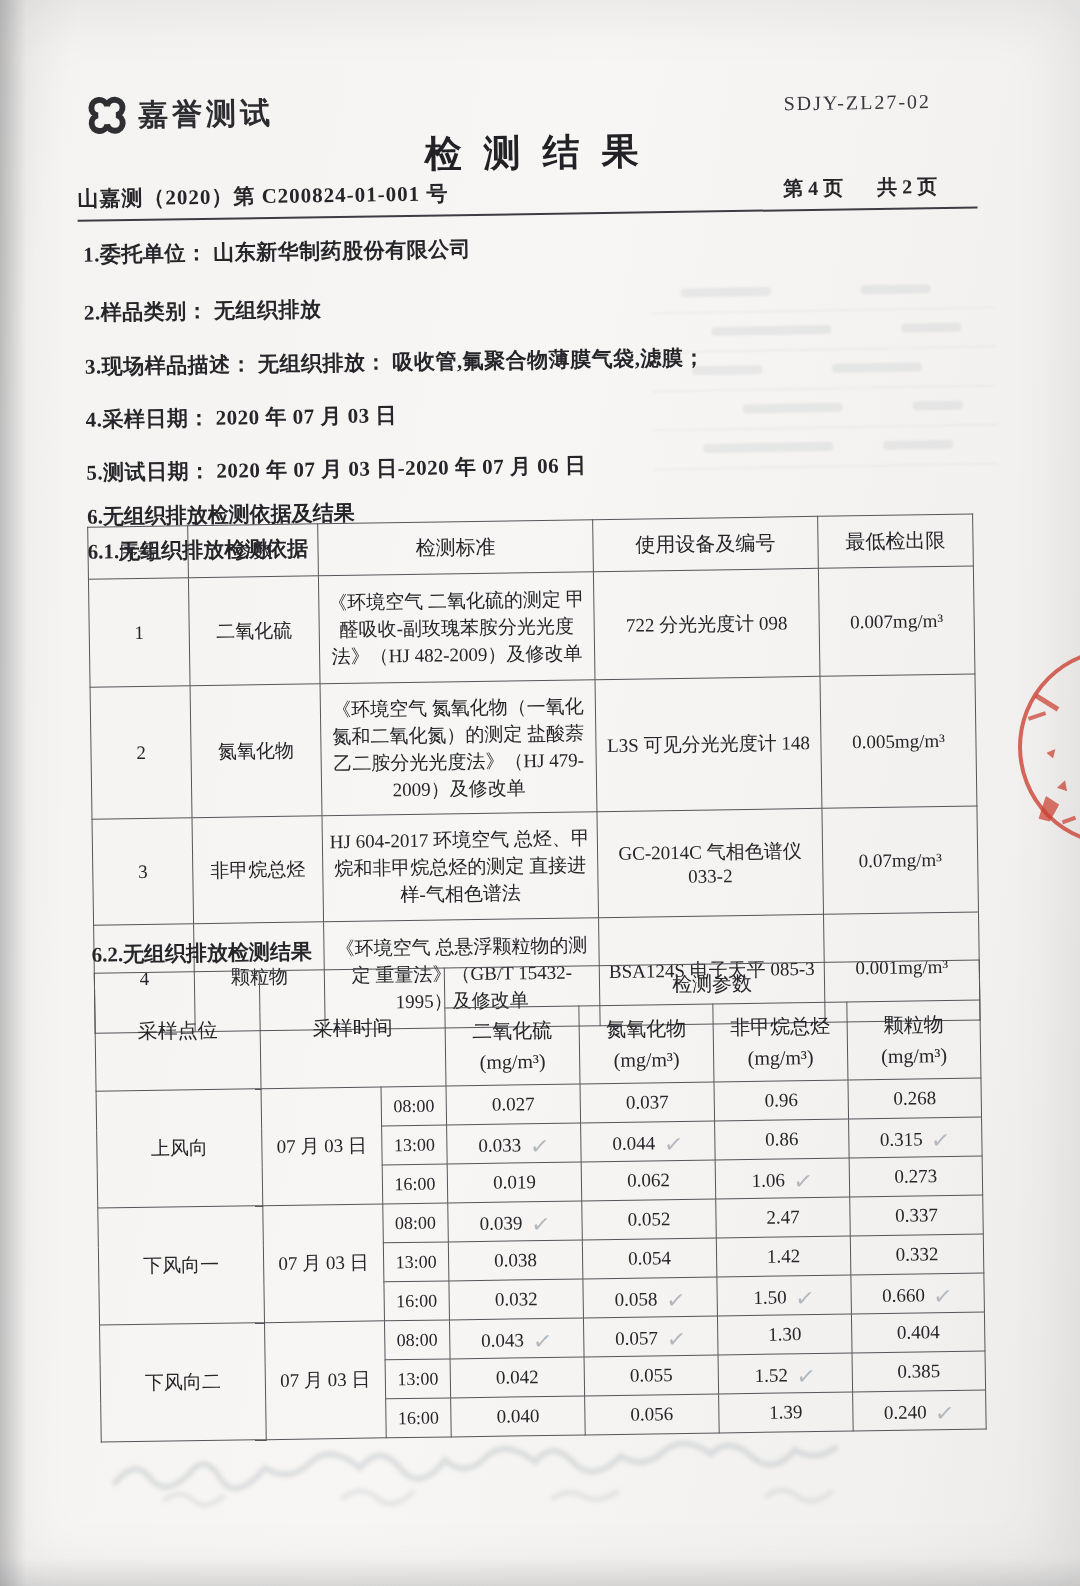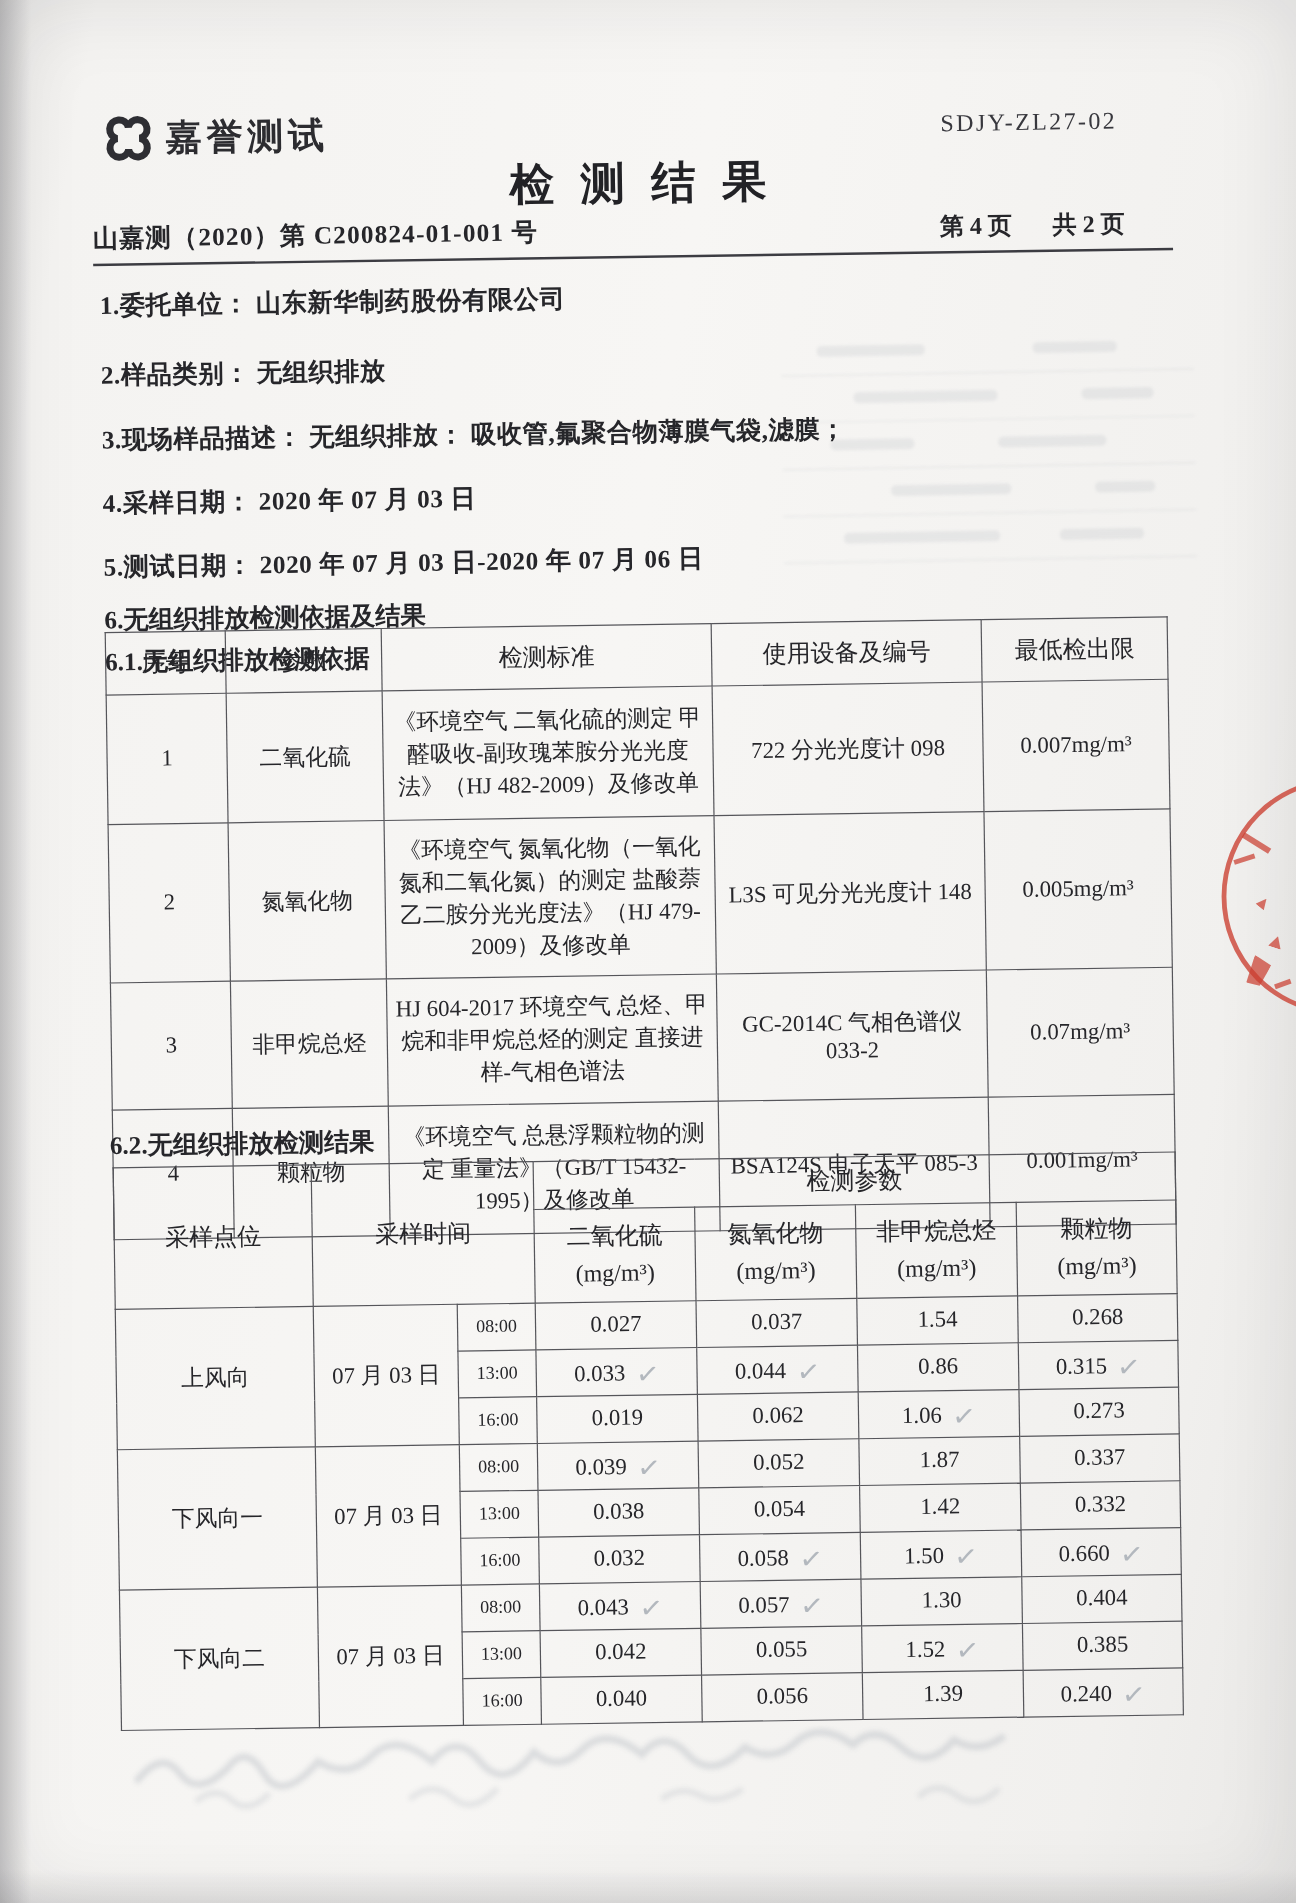--- a/index.html
+++ b/index.html
@@ -40,21 +40,21 @@
     font-weight:normal;padding:2px 4px;box-sizing:border-box;}
   .t1{position:absolute;left:90px;top:520px;width:885px;font-size:19px;}
   .t1 th{font-size:20px;height:52px;}
   .t1 .std{line-height:27px;}
   .t1 .r1{height:108px}.t1 .r2{height:132px}.t1 .r3{height:106px}.t1 .r4{height:108px}
   .sec62{position:absolute;left:88px;top:934px;font-size:21px;font-weight:bold;}
   .t2{position:absolute;left:90px;top:966px;width:885px;font-size:19px;}
   .t2 .grp-h{height:40px;font-size:20px;}
   .t2 .sub-h{height:78px;line-height:31px;font-size:20px;}
   .t2 .drow{height:39px;}
-  .t2 .timec{font-size:15px;}
+  .t2 .timec{font-size:18px;}
   .chk{display:inline-block;color:#b3b8be;font-size:23px;margin-left:9px;
     transform:rotate(7deg) translateY(3px);font-family:"DejaVu Sans",sans-serif;}
 
   
   .stamp{position:absolute;left:1018px;top:648px;width:190px;height:190px;border-radius:50%;
     border:4px solid rgba(203,62,48,.78);filter:blur(.3px);}
   .stamp i{position:absolute;background:rgba(203,62,48,.72);display:block;}
   .sm1{left:12px;top:48px;width:26px;height:5px;transform:rotate(32deg);}
   .sm2{left:6px;top:62px;width:18px;height:4px;transform:rotate(-18deg);}
   .sm3{left:26px;top:96px;width:9px;height:9px;transform:rotate(40deg);clip-path:polygon(0 100%,50% 0,100% 100%);}
@@ -212,21 +212,21 @@
               <div>(mg/m³)</div>
             </td>
       </tr>
 
       <tr class="drow">
         <td rowspan="3">上风向</td>
         <td rowspan="3">07 月 03 日</td>
         <td class="timec">08:00</td>
         <td><span>0.027</span></td>
         <td><span>0.037</span></td>
-        <td><span>1.54</span></td>
+        <td><span>0.96</span></td>
         <td><span>0.268</span></td>
       </tr>
       <tr class="drow">
         <td class="timec">13:00</td>
         <td><span>0.033</span><span class="chk">✓</span></td>
         <td><span>0.044</span><span class="chk">✓</span></td>
         <td><span>0.86</span></td>
         <td><span>0.315</span><span class="chk">✓</span></td>
       </tr>
       <tr class="drow">
@@ -236,21 +236,21 @@
         <td><span>1.06</span><span class="chk">✓</span></td>
         <td><span>0.273</span></td>
       </tr>
 
       <tr class="drow">
         <td rowspan="3">下风向一</td>
         <td rowspan="3">07 月 03 日</td>
         <td class="timec">08:00</td>
         <td><span>0.039</span><span class="chk">✓</span></td>
         <td><span>0.052</span></td>
-        <td><span>1.87</span></td>
+        <td><span>2.47</span></td>
         <td><span>0.337</span></td>
       </tr>
       <tr class="drow">
         <td class="timec">13:00</td>
         <td><span>0.038</span></td>
         <td><span>0.054</span></td>
         <td><span>1.42</span></td>
         <td><span>0.332</span></td>
       </tr>
       <tr class="drow">

